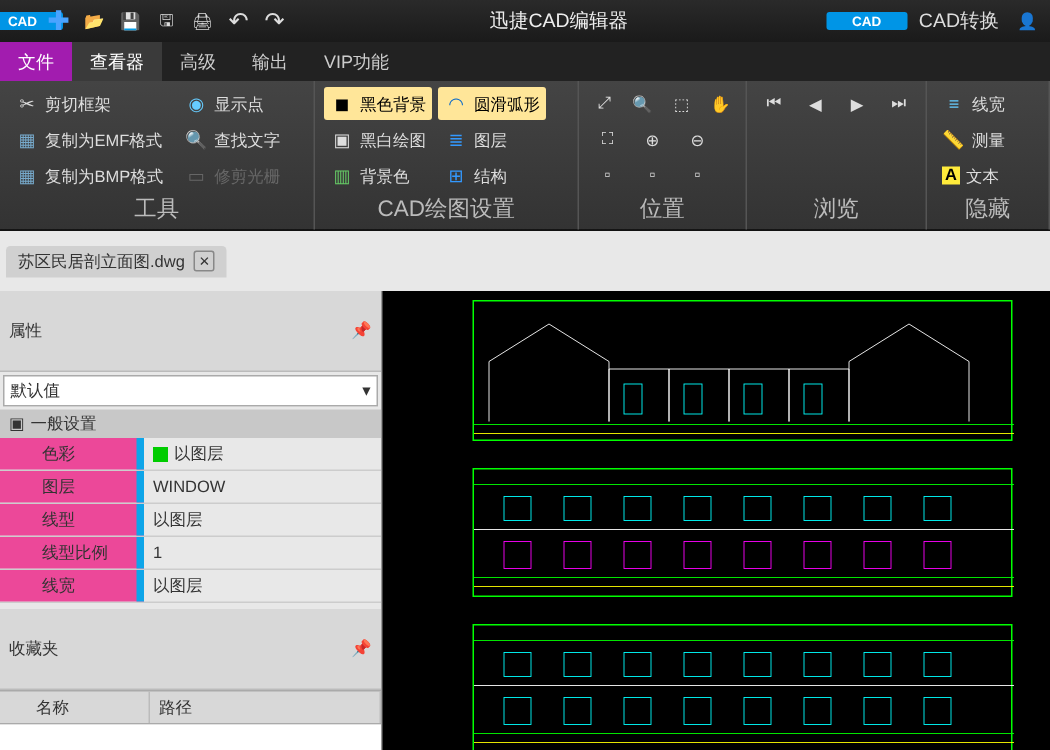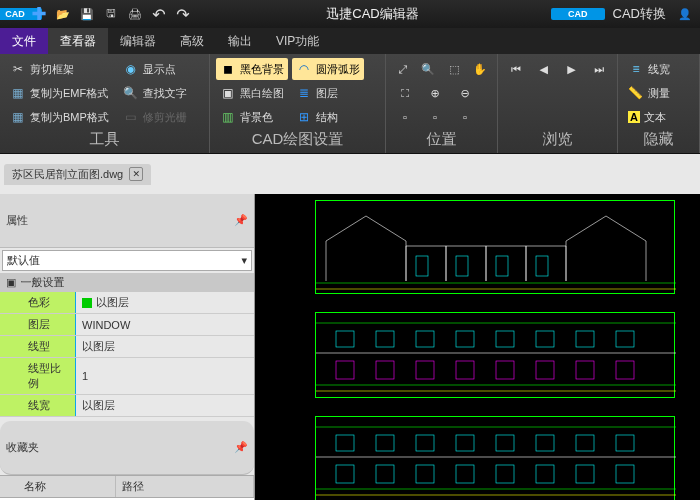--- a/index.html
+++ b/index.html
@@ -3,21 +3,21 @@
 <meta charset="utf-8">
 <style>
 * { margin: 0; padding: 0; box-sizing: border-box; font-family: "Microsoft YaHei", sans-serif; }
 body { width: 700px; height: 500px; background: #000; overflow: hidden; font-size: 11px; color: #ddd; }
 .titlebar { height: 28px; background: linear-gradient(#2a2a2a,#1a1a1a); display: flex; align-items: center; padding: 0 4px; gap: 2px; }
 .titlebar .tbtn { width: 22px; height: 22px; display: flex; align-items: center; justify-content: center; cursor: pointer; }
 .titlebar .title { flex: 1; text-align: center; font-size: 13px; color: #eee; }
 .cad-badge { background: #0095e6; color: #fff; font-size: 9px; padding: 1px 17px; border-radius: 2px; font-weight: bold; }
 .menubar { height: 26px; background: #222; display: flex; align-items: stretch; }
 .menubar .tab { padding: 0 12px; display: flex; align-items: center; color: #ccc; cursor: pointer; font-size: 12px; }
-.menubar .tab.file { background: #4c1d95; color: #fff; }
+.menubar .tab.file { background: #a21caf; color: #fff; }
 .menubar .tab.active { background: #3a3a3a; color: #fff; }
 .ribbon { height: 100px; background: linear-gradient(#444,#333); border-bottom: 1px solid #111; display: flex; }
 .rgroup { border-right: 1px solid #555; padding: 4px 6px; display: flex; flex-direction: column; }
 .rgroup .body { flex: 1; display: flex; flex-direction: column; gap: 2px; }
 .rgroup .label { text-align: center; font-size: 15px; color: #bbb; padding-top: 2px; }
 .ritem { display: flex; align-items: center; gap: 4px; height: 22px; padding: 0 4px; cursor: pointer; white-space: nowrap; }
 .ritem.hl { background: #ffe699; color: #000; border-radius: 2px; }
 .ritem.disabled { color: #666; }
 .ricon { width: 16px; height: 16px; display: inline-flex; align-items: center; justify-content: center; font-size: 12px; }
 .iconrow { display: flex; gap: 4px; }
@@ -26,21 +26,21 @@
 .filetab { background: #d0d0d0; color: #333; padding: 3px 8px; display: flex; align-items: center; gap: 6px; border-radius: 3px 3px 0 0; font-size: 11px; }
 .filetab .x { width: 14px; height: 14px; border: 1px solid #888; border-radius: 2px; display: flex; align-items: center; justify-content: center; font-size: 9px; cursor: pointer; }
 .main { display: flex; height: 320px; }
 .left { width: 255px; background: #e8e8e8; color: #333; display: flex; flex-direction: column; border-right: 1px solid #999; }
 .panel-hdr { background: #d8d8d8; padding: 19px 6px; display: flex; justify-content: space-between; align-items: center; border-bottom: 1px solid #bbb; font-size: 11px; }
 .pin { font-size: 11px; cursor: pointer; }
 .dropdown { background: #fff; border: 1px solid #aaa; margin: 2px; padding: 2px 4px; display: flex; justify-content: space-between; align-items: center; font-size: 11px; }
 .prop-section { background: #c8c8c8; padding: 2px 6px; display: flex; align-items: center; gap: 4px; font-size: 11px; }
 .prop-grid { background: #e8e8e8; overflow-y: auto; }
 .prop-row { display: flex; border-bottom: 1px solid #ccc; font-size: 11px; }
-.prop-row .k { width: 76px; padding: 3px 6px 3px 28px; background: #bef264; border-right: 1px solid #0ea5e9; }
+.prop-row .k { width: 96px; padding: 3px 6px 3px 28px; background: #ec4899; border-right: 5px solid #0ea5e9; }
 .prop-row .v { flex: 1; padding: 3px 6px; display: flex; align-items: center; gap: 4px; }
 .swatch { width: 10px; height: 10px; background: #0c0; display: inline-block; }
 .fav-hdr { display: flex; background: #d8d8d8; border-top: 1px solid #aaa; border-bottom: 1px solid #aaa; }
 .fav-hdr div { padding: 3px 6px; font-size: 11px; border-right: 1px solid #bbb; }
 .fav-body { flex: 1; background: #fff; }
 .canvas { flex: 1; background: #000; position: relative; overflow: hidden; }
 .drawing { position: absolute; border: 1px solid #0f0; }
 .house { stroke: #fff; fill: none; stroke-width: 0.6; }
 .green { stroke: #0f0; }
 .cyan { stroke: #0ff; }
@@ -64,21 +64,20 @@
   <span class="tbtn" style="font-size:16px;">↷</span>
   <span class="title">迅捷CAD编辑器</span>
   <span class="cad-badge">CAD</span>
   <span style="margin:0 6px;font-size:13px;">CAD转换</span>
   <span class="tbtn">👤</span>
 </div>
 
 <div class="menubar">
   <div class="tab file">文件</div>
   <div class="tab active">查看器</div>
-  <div class="tab">编辑器</div>
   <div class="tab">高级</div>
   <div class="tab">输出</div>
   <div class="tab">VIP功能</div>
 </div>
 
 <div class="ribbon">
   <div class="rgroup" style="width:210px;">
     <div class="body" style="flex-direction:row;gap:6px;">
       <div style="display:flex;flex-direction:column;gap:2px;">
         <div class="ritem">
@@ -247,26 +246,26 @@
           </div>
         </div>
         <div class="prop-row">
           <div class="k">线宽</div>
           <div class="v">
             <span>以图层</span>
           </div>
         </div>
       </div>
 
-    <div class="panel-hdr" style="margin-top:4px;border-radius:11px;">
+    <div class="panel-hdr" style="margin-top:4px;">
       <span>收藏夹</span>
       <span class="pin">📌</span>
     </div>
     <div class="fav-hdr">
-      <div style="width:116px;padding-left:24px;">名称</div>
+      <div style="width:100px;padding-left:24px;">名称</div>
       <div style="flex:1;">路径</div>
     </div>
     <div class="fav-body"></div>
   </div>
 
   <div class="canvas">
     <div class="drawing" style="left:60px;top:6px;width:360px;height:94px;">
       <svg width="360" height="94">
         <polyline class="house" points="10,80 10,40 50,15 90,40 90,80"></polyline>
         <polyline class="house" points="90,80 90,45 130,45 130,80"></polyline>

